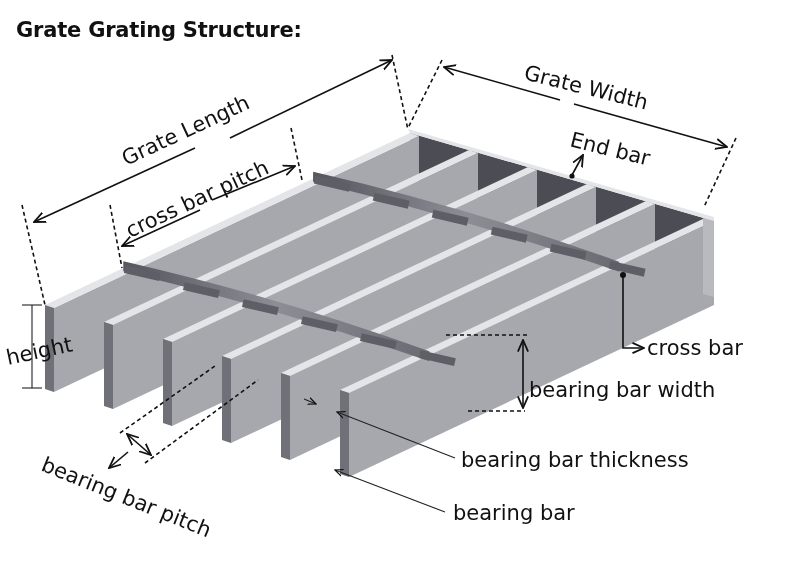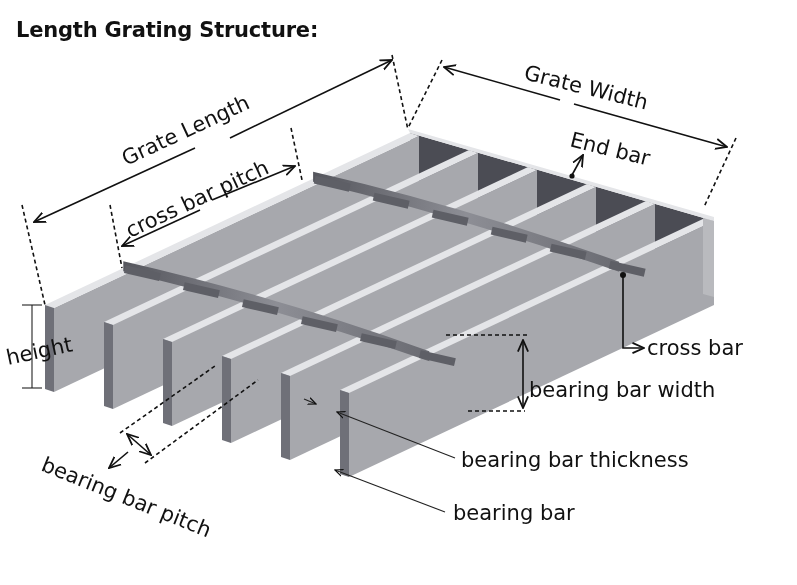--- a/index.html
+++ b/index.html
@@ -8,21 +8,21 @@
   .title { position: absolute; left: 16px; top: 18px; font-family: "DejaVu Sans", sans-serif; font-weight: bold; font-size: 21px; color: #111; letter-spacing: -0.2px; }
   svg text { font-family: "DejaVu Sans", sans-serif; fill: #111; }
   .lbl { font-size: 21px; }
   .dim { stroke: #111; stroke-width: 1.6; fill: none; }
   .dash { stroke: #111; stroke-width: 1.6; stroke-dasharray: 4 3; fill: none; }
   .thin { stroke: #222; stroke-width: 1.1; fill: none; }
 </style>
 </head>
 <body>
 
-<div class="title">Length Grating Structure:</div>
+<div class="title">Grate Grating Structure:</div>
 
 <svg id="canvas" viewBox="0 0 797 585" xmlns="http://www.w3.org/2000/svg">
   <defs>
     <linearGradient id="crossGrad" x1="0" y1="0" x2="1" y2="0">
       <stop offset="0" stop-color="#55565d"></stop>
       <stop offset="0.5" stop-color="#8d8e95"></stop>
       <stop offset="1" stop-color="#6a6b72"></stop>
     </linearGradient>
     <marker id="arrow" viewBox="0 0 10 10" refX="9" refY="5" markerWidth="8" markerHeight="8" orient="auto-start-reverse">
       <path d="M0,1 L9,5 L0,9" fill="none" stroke="#111" stroke-width="1.4"></path>

